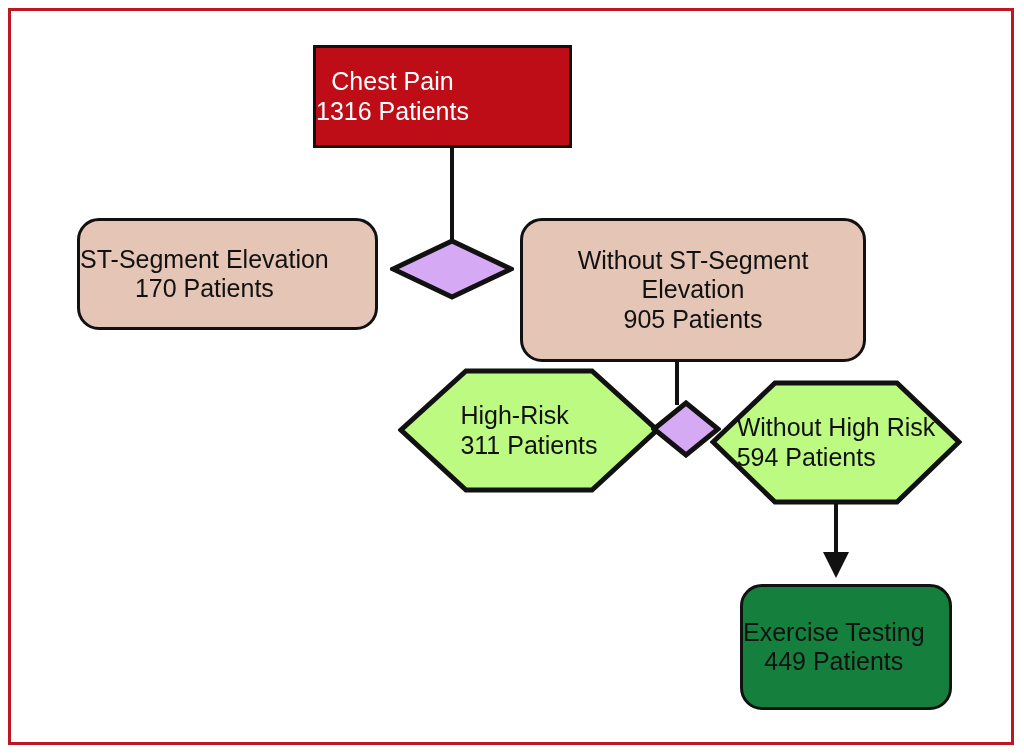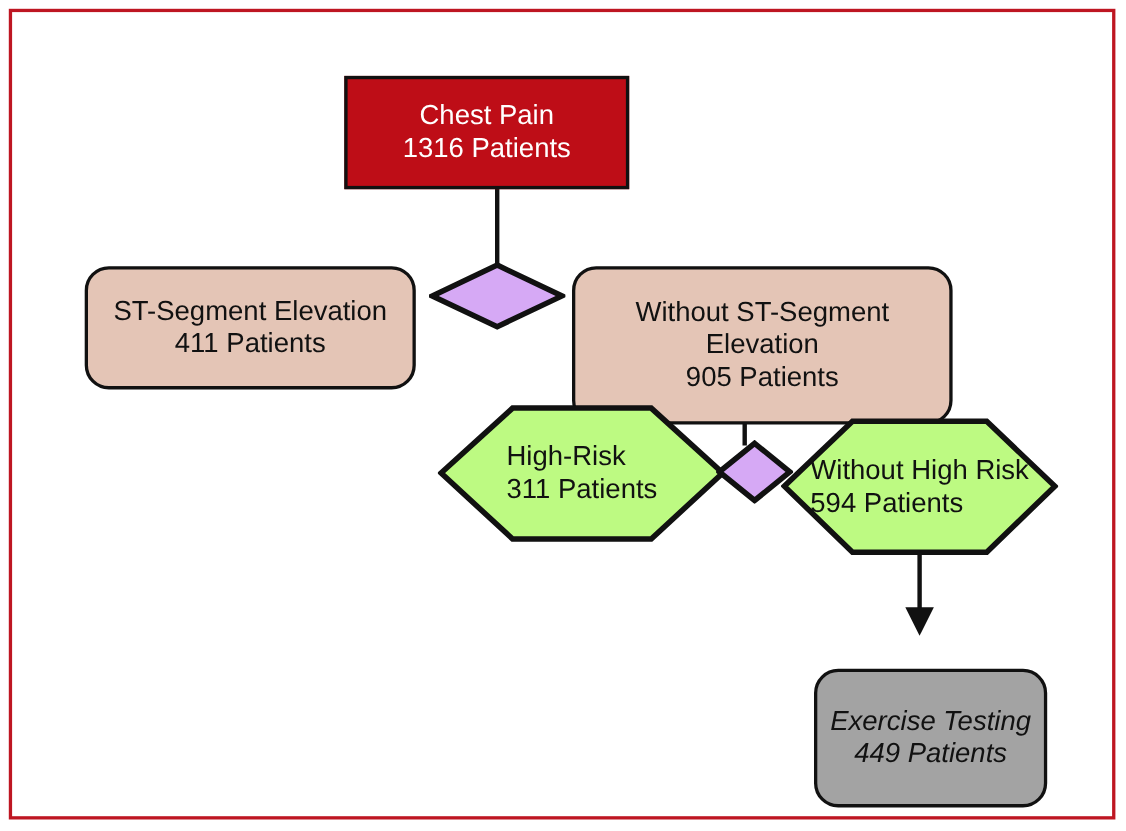--- a/index.html
+++ b/index.html
@@ -25,24 +25,22 @@
     width: 1006px;
     height: 737px;
     border: 3px solid #be1622;
     box-sizing: border-box;
   }
   .node {
     position: absolute;
     box-sizing: border-box;
     display: flex;
     align-items: center;
-    justify-content: center;
     text-align: center;
     z-index: 5;
-    margin-top: 24px;
   }
   .node .lines {
     display: block;
     line-height: 1.18;
     white-space: pre-line;
   }
 
   
   .rect-red {
     background: #be0d17;
@@ -52,21 +50,21 @@
   }
 
   
   .rounded {
     border: 3px solid #111111;
     border-radius: 22px;
     color: #111111;
     font-size: 25px;
   }
   .fill-tan  { background: #e4c5b6; }
-  .fill-blue { background: #a3a3a3; font-style: italic; }
+  .fill-blue { background: #15803d; }
 
   
   .hexwrap {
     position: absolute;
     z-index: 5;
   }
   .hexwrap svg {
     position: absolute;
     left: 0;
     top: 0;
@@ -121,21 +119,21 @@
               border-right:13px solid transparent;
               border-top:26px solid #111111;"></div>
 
   <div class="node rect-red" style="left:313px; top:45px; width:259px; height:103px;">
     <span class="lines">Chest Pain
 1316 Patients</span>
   </div>
 
   <div class="node rounded fill-tan" style="left:77px; top:218px; width:301px; height:112px;">
     <span class="lines">ST-Segment Elevation
-411 Patients</span>
+170 Patients</span>
   </div>
 
   <div class="node rounded fill-tan" style="left:520px; top:218px; width:346px; height:144px;">
     <span class="lines">Without ST-Segment Elevation
 905 Patients</span>
   </div>
 
   <div class="diamond" style="left:390px; top:238px; width:124px; height:62px;">
     <svg width="124" height="62" viewBox="0 0 124 62">
       <polygon points="62,3 121,31 62,59 3,31" fill="#d6a9f5" stroke="#111111" stroke-width="5"></polygon>

